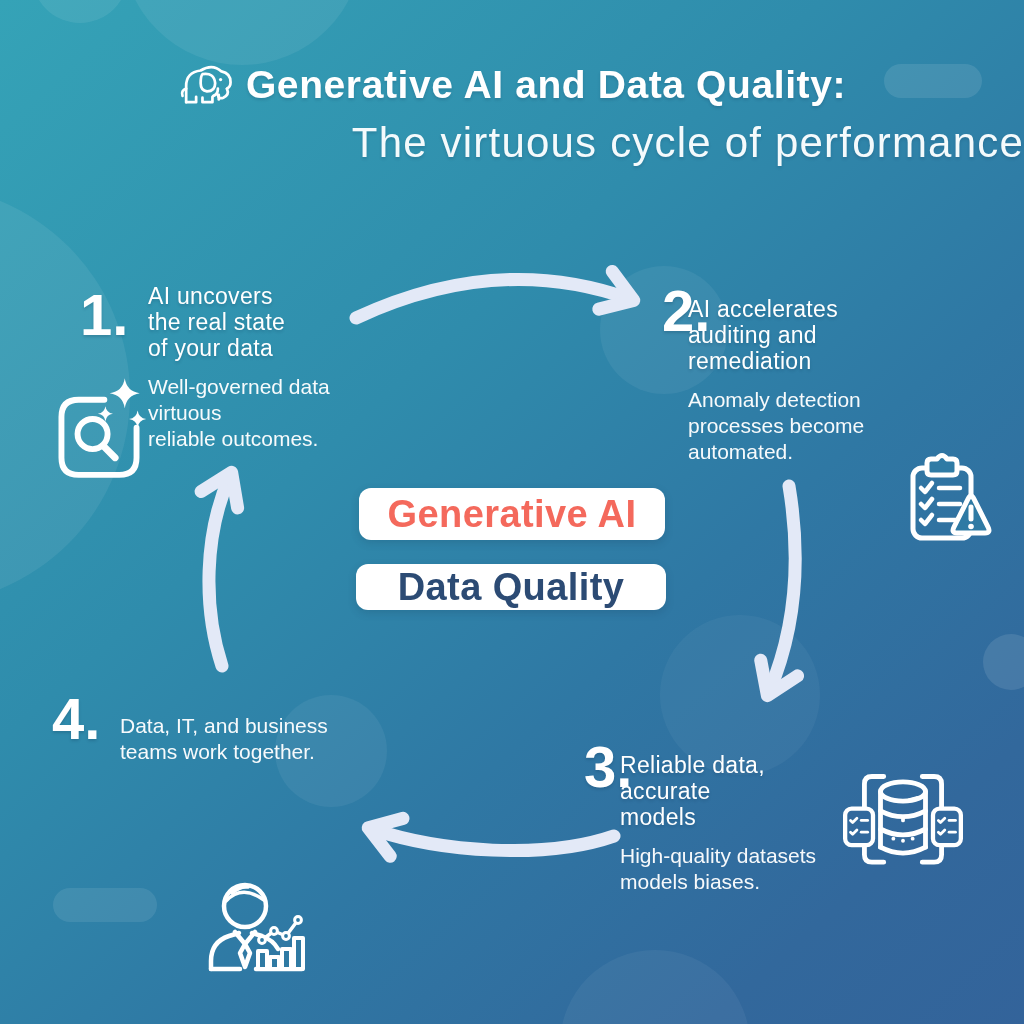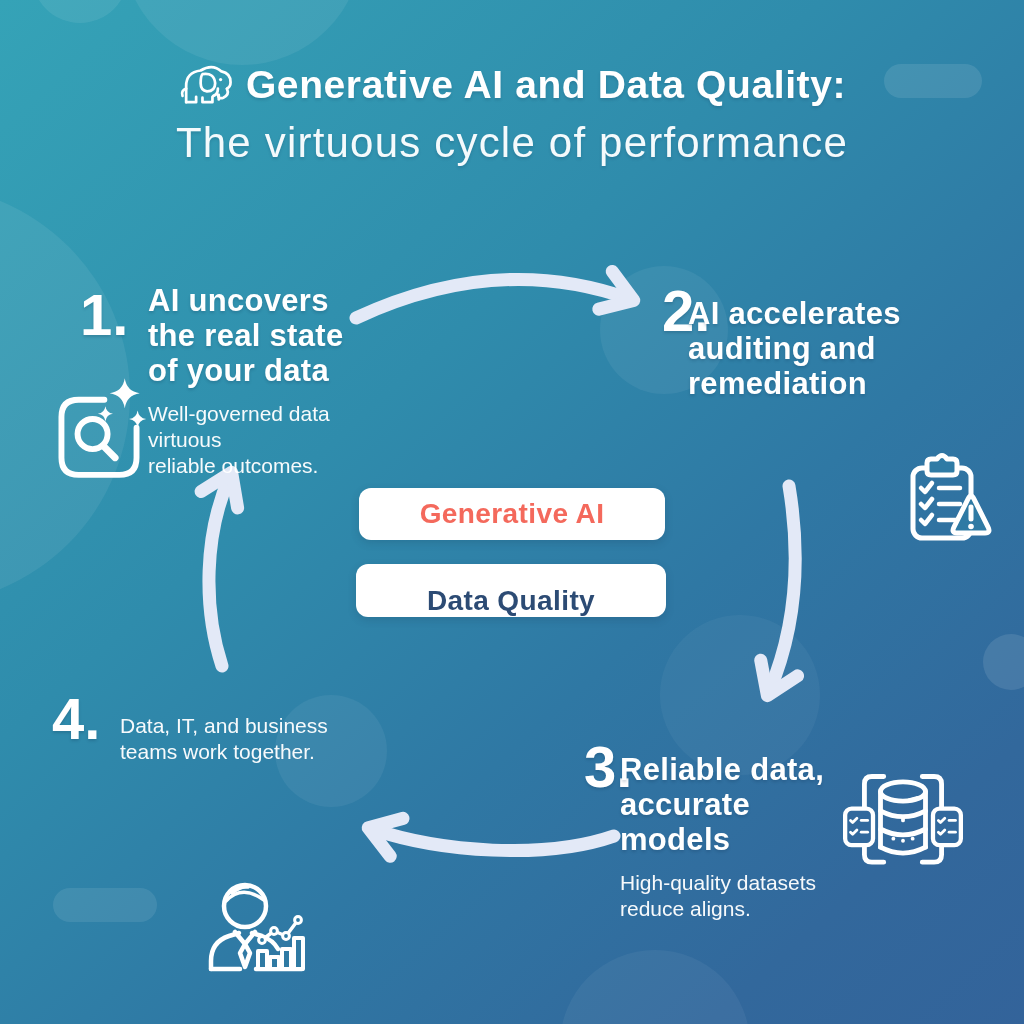--- a/index.html
+++ b/index.html
@@ -11,45 +11,45 @@
   }
   .deco{position:absolute;background:rgba(255,255,255,0.08);border-radius:50%;}
   .pill{border-radius:20px;}
   svg{display:block;}
   .arrows{position:absolute;left:0;top:0;pointer-events:none;}
   
   .title{position:absolute;top:60px;left:0;width:1024px;text-align:center;color:#fff;
          text-shadow:0 2px 3px rgba(15,45,75,0.18);}
   .title-line1{display:flex;justify-content:center;align-items:center;gap:10px;
          font-size:39px;font-weight:800;letter-spacing:0.6px;}
-  .title-line2{margin-top:9px;font-size:42px;font-weight:400;letter-spacing:1.2px;color:#f4fafc;}
+  .title-line2{margin-top:9px;font-size:42px;font-weight:400;letter-spacing:1.2px;color:#f4fafc;text-align:right;}
   
   .num{position:absolute;color:#fff;font-size:58px;font-weight:800;line-height:1;
        text-shadow:0 2px 3px rgba(15,45,75,0.2);}
   .step-text{position:absolute;color:#fff;}
-  .heading{font-size:31px;font-weight:700;line-height:1.13;letter-spacing:0.3px;
+  .heading{font-size:23px;font-weight:400;line-height:1.13;letter-spacing:0.3px;
        white-space:pre-line;text-shadow:0 2px 3px rgba(15,45,75,0.2);}
   .desc{margin-top:13px;font-size:21px;font-weight:400;line-height:1.24;
        white-space:pre-line;color:rgba(255,255,255,0.96);}
   #step1-num{left:80px;top:286px;} #step1-text{left:148px;top:283px;width:250px;}
   #step2-num{left:662px;top:282px;} #step2-text{left:688px;top:296px;width:230px;}
   #step3-num{left:584px;top:738px;} #step3-text{left:620px;top:752px;width:240px;}
   #step4-num{left:52px;top:690px;}  #step4-text{left:120px;top:700px;width:310px;}
   .icon{position:absolute;}
   #icon1{left:40px;top:374px;}
   #icon2{left:898px;top:452px;}
   #icon3{left:843px;top:770px;}
   #icon4{left:198px;top:872px;}
   
   .badge{position:absolute;background:#fff;border-radius:12px;
          display:flex;align-items:center;justify-content:center;
-         font-weight:800;font-size:28px;letter-spacing:0.4px;
+         font-weight:800;font-size:38px;letter-spacing:0.4px;
          box-shadow:0 3px 8px rgba(20,50,80,0.18);}
   #badge-gen{left:359px;top:488px;width:306px;height:52px;color:#F4695C;}
-  #badge-dq{left:356px;top:564px;width:310px;height:53px;color:#2C4B74;align-items:flex-end;}
+  #badge-dq{left:356px;top:564px;width:310px;height:46px;color:#2C4B74;}
 </style>
 </head>
 <body>
 
 <div class="canvas">
 
   <div class="deco" style="left:32px;top:-73px;width:96px;height:96px;"></div>
   <div class="deco" style="left:122px;top:-175px;width:240px;height:240px;background:rgba(255,255,255,0.07);"></div>
   <div class="deco" style="left:-290px;top:185px;width:420px;height:420px;background:rgba(255,255,255,0.07);"></div>
   <div class="deco" style="left:600px;top:266px;width:128px;height:128px;background:rgba(255,255,255,0.06);"></div>
@@ -109,20 +109,23 @@
       <path d="M 61,30 Q 61.9,36.1 68,37 Q 61.9,37.9 61,44 Q 60.1,37.9 54,37 Q 60.1,36.1 61,30 Z"></path>
       <path d="M 91,34 Q 92,41 99,42 Q 92,43 91,50 Q 90,43 83,42 Q 90,41 91,34 Z"></path>
     </g>
   </svg>
 
   <div class="num" id="step2-num">2.</div>
   <div class="step-text" id="step2-text">
     <div class="heading">AI accelerates
 auditing and
 remediation</div>
+    <div class="desc">Anomaly detection
+processes become
+automated.</div>
   </div>
   <svg class="icon" id="icon2" width="100" height="100" viewBox="0 0 100 100" fill="none" stroke="#ffffff" stroke-width="5" stroke-linecap="round" stroke-linejoin="round">
     <rect x="15" y="16" width="58" height="70" rx="9"></rect>
     <g stroke-width="4.5">
       <path d="M 23,36 L 27,40 L 34,31"></path>
         <path d="M 41,36 H 62"></path>
       <path d="M 23,52 L 27,56 L 34,47"></path>
         <path d="M 41,52 H 62"></path>
       <path d="M 23,68 L 27,72 L 34,63"></path>
         <path d="M 41,68 H 62"></path>
@@ -139,21 +142,21 @@
   <div class="badge" id="badge-dq">
     <span>Data Quality</span>
   </div>
 
   <div class="num" id="step3-num">3.</div>
   <div class="step-text" id="step3-text">
     <div class="heading">Reliable data,
 accurate
 models</div>
     <div class="desc">High-quality datasets
-reduce aligns.</div>
+models biases.</div>
   </div>
   <svg class="icon" id="icon3" width="120" height="103" viewBox="0 0 112 96" fill="none" stroke="#ffffff" stroke-width="4.5" stroke-linecap="round" stroke-linejoin="round">
     <path d="M 38,6 H 27 Q 20,6 20,13 V 79 Q 20,86 27,86 H 38"></path>
     <path d="M 74,6 H 85 Q 92,6 92,13 V 79 Q 92,86 85,86 H 74"></path>
     <ellipse cx="56" cy="20" rx="21" ry="9"></ellipse>
     <path d="M 35,20 V 72"></path>
       <path d="M 77,20 V 72"></path>
     <path d="M 35,72 Q 56,83 77,72"></path>
     <path d="M 35,38 Q 56,49 77,38"></path>
     <path d="M 35,55 Q 56,66 77,55"></path>

